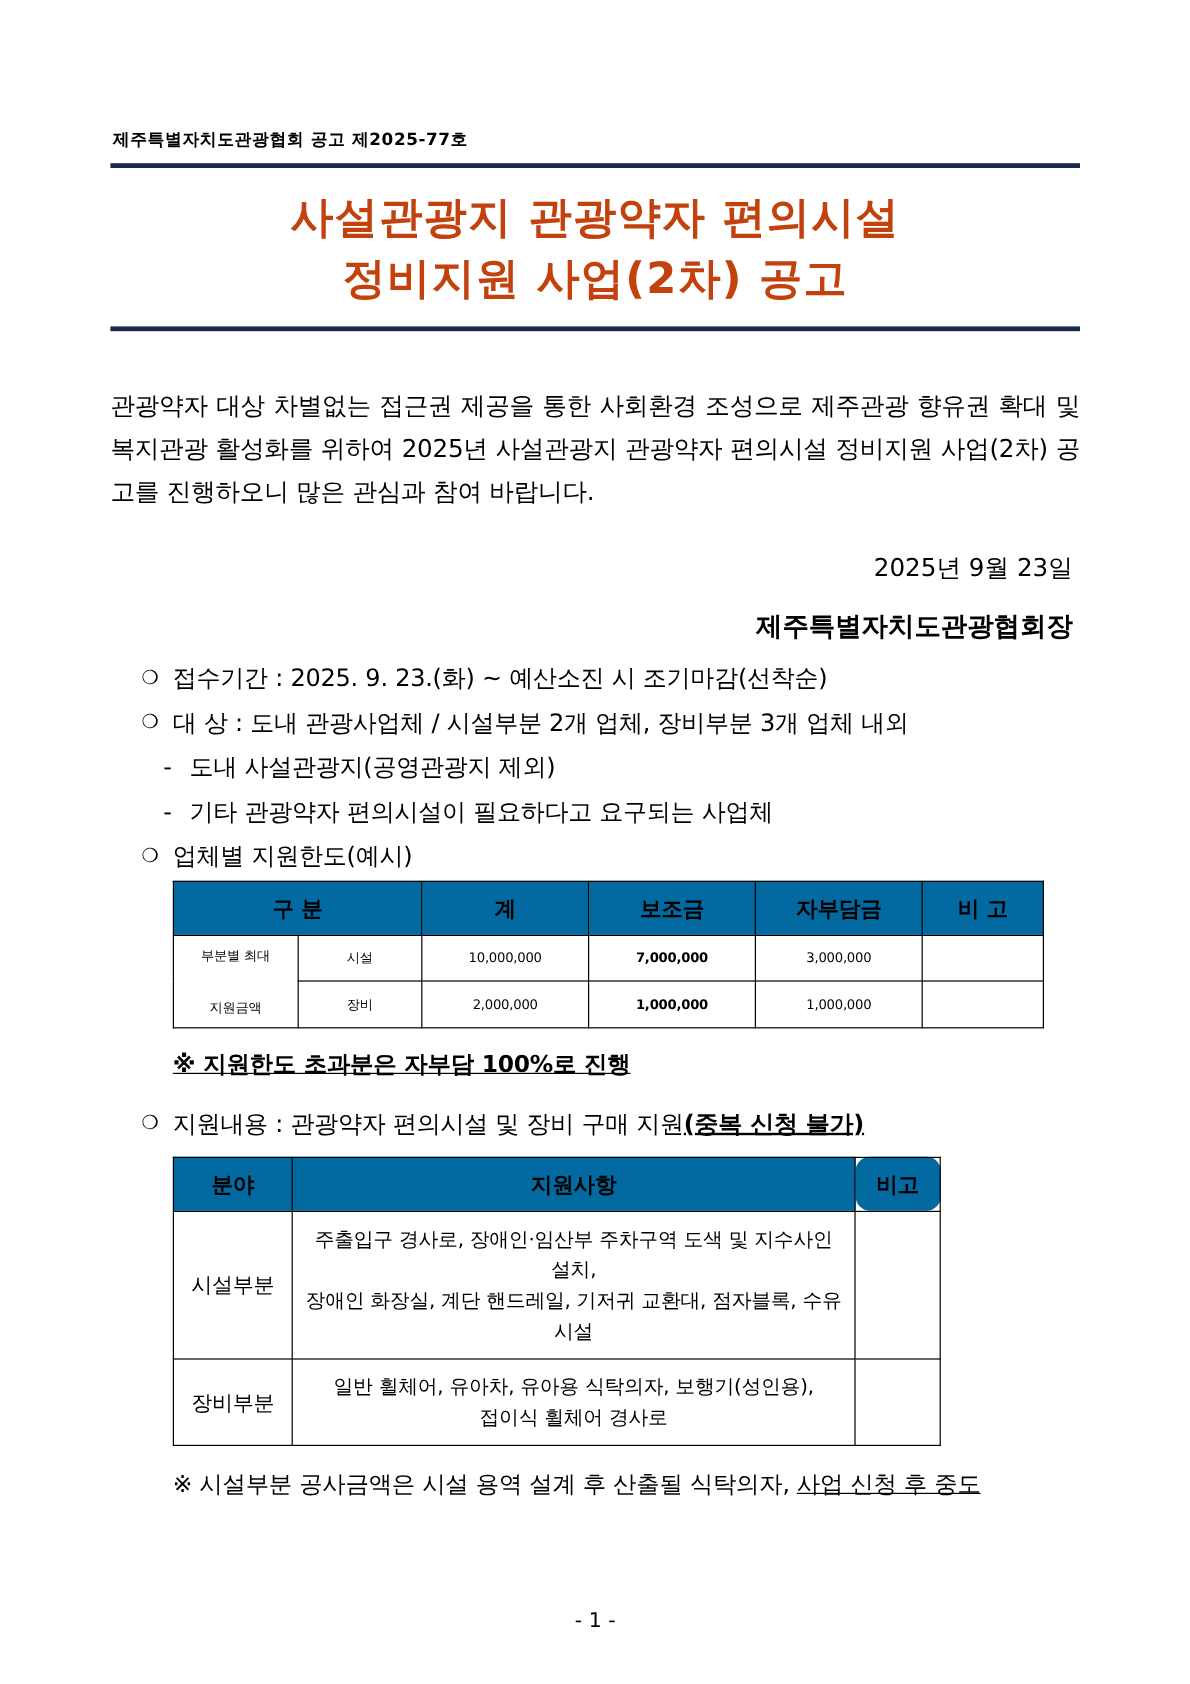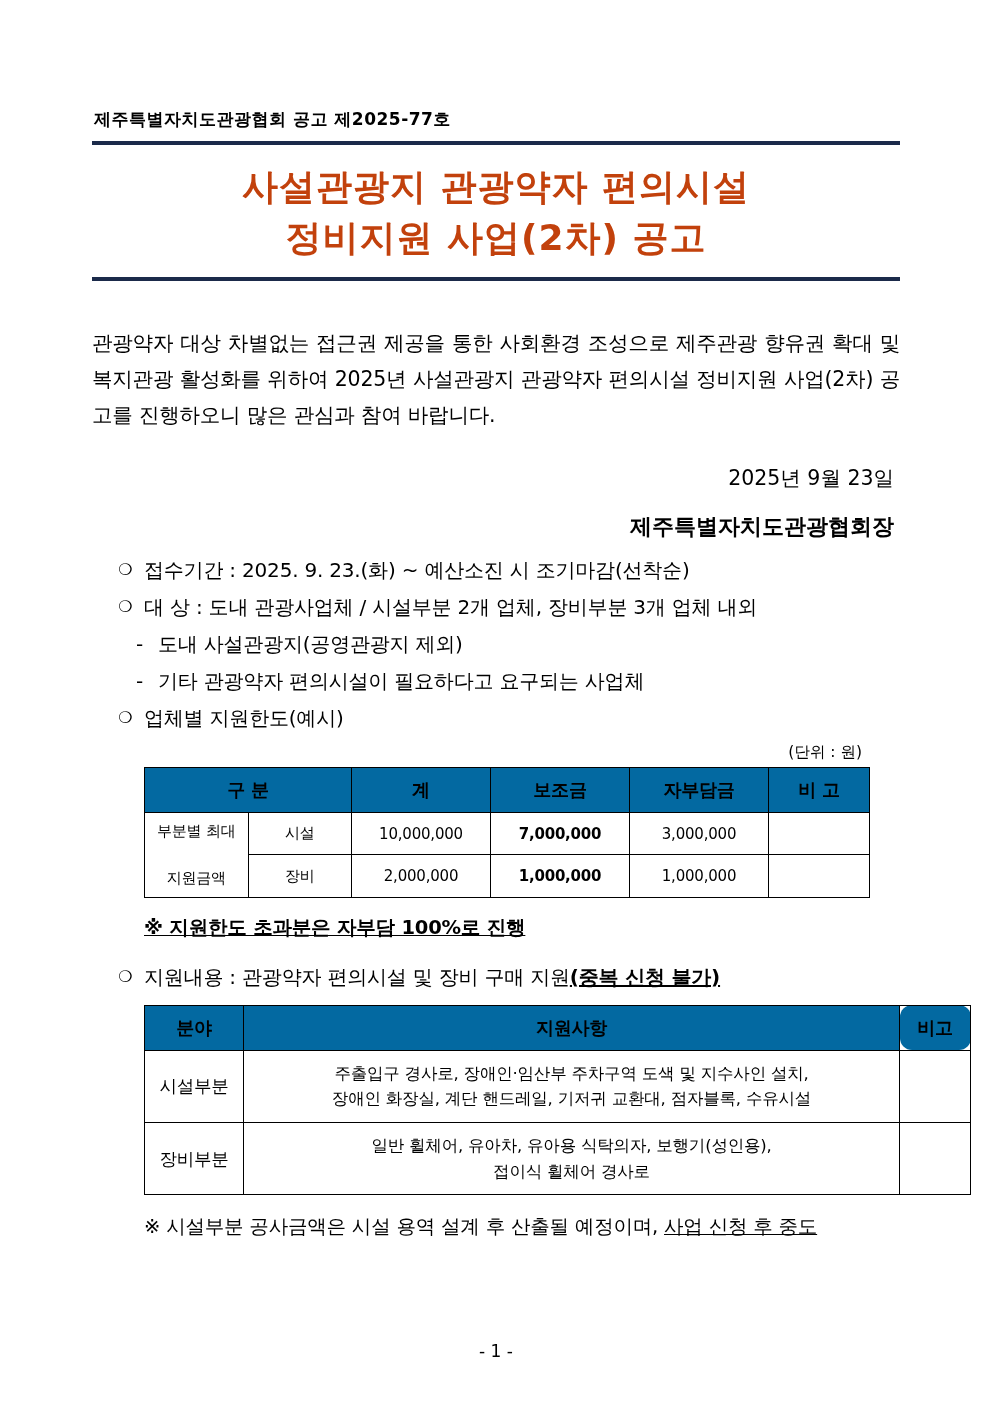--- a/index.html
+++ b/index.html
@@ -14,21 +14,21 @@
   .page {
     position: relative;
     width: 992px;
     height: 1403px;
     margin: 0 auto;
     background: #ffffff;
     box-sizing: border-box;
     padding: 108px 92px 0 92px;
   }
   .doc-number {
-    font-size: 17px;
+    font-size: 14px;
     font-weight: bold;
     letter-spacing: 0.5px;
     color: #000;
     margin: 0 0 10px 2px;
   }
   .rule-top {
     border-top: 4px solid #1b2a4a;
     margin: 0 0 0 0;
   }
   .rule-bottom {
@@ -113,21 +113,21 @@
   }
   table.doc-table {
     border-collapse: collapse;
     margin-left: 52px;
     width: 726px;
     table-layout: fixed;
   }
   table.doc-table th,
   table.doc-table td {
     border: 1px solid #000;
-    font-size: 15px;
+    font-size: 11px;
     text-align: center;
     vertical-align: middle;
     padding: 9px 4px;
     letter-spacing: -0.2px;
   }
   table.doc-table thead th {
     background: #0369a1;
     font-weight: bold;
     font-size: 18px;
     padding: 10px 4px;
@@ -150,21 +150,21 @@
   }
   .u {
     text-decoration: underline;
   }
   .b {
     font-weight: bold;
   }
   table.support-table {
     margin-top: 12px;
     margin-left: 52px;
-    width: 827px;
+    width: 640px;
   }
   table.support-table td.field {
     width: 90px;
     font-size: 17.5px;
   }
   table.support-table td.detail {
     font-size: 16.5px;
     line-height: 1.55;
     padding: 10px 8px;
   }
@@ -242,21 +242,20 @@
       <span class="bullet-text">기타 관광약자 편의시설이 필요하다고 요구되는 사업체</span>
     </div>
 
     <div class="bullet-row">
       <span class="bullet-mark">❍</span>
       <span class="bullet-text">업체별 지원한도(예시)</span>
     </div>
 
   </div>
 
-  <div class="unit-note">(단위 : 원)</div>
 
   <table class="doc-table">
     <thead>
       <tr>
         <th colspan="2">구 분</th>
         <th style="width:130px">계</th>
         <th style="width:130px">보조금</th>
         <th style="width:130px">자부담금</th>
         <th style="width:92px">비 고</th>
       </tr>
@@ -314,18 +313,18 @@
         <td class="detail">
           <div>일반 휠체어, 유아차, 유아용 식탁의자, 보행기(성인용),</div>
           <div>접이식 휠체어 경사로</div>
         </td>
         <td class="remark"></td>
       </tr>
     </tbody>
   </table>
 
   <div class="footnote">
-    <span>※ 시설부분 공사금액은 시설 용역 설계 후 산출될 예정이며, </span><span class="u">사업 신청 후 중도</span>
+    <span>※ 시설부분 공사금액은 시설 용역 설계 후 산출될 식탁의자, </span><span class="u">사업 신청 후 중도</span>
   </div>
 
   <div class="page-number">- 1 -</div>
 
 </div>
 
 </body></html>

